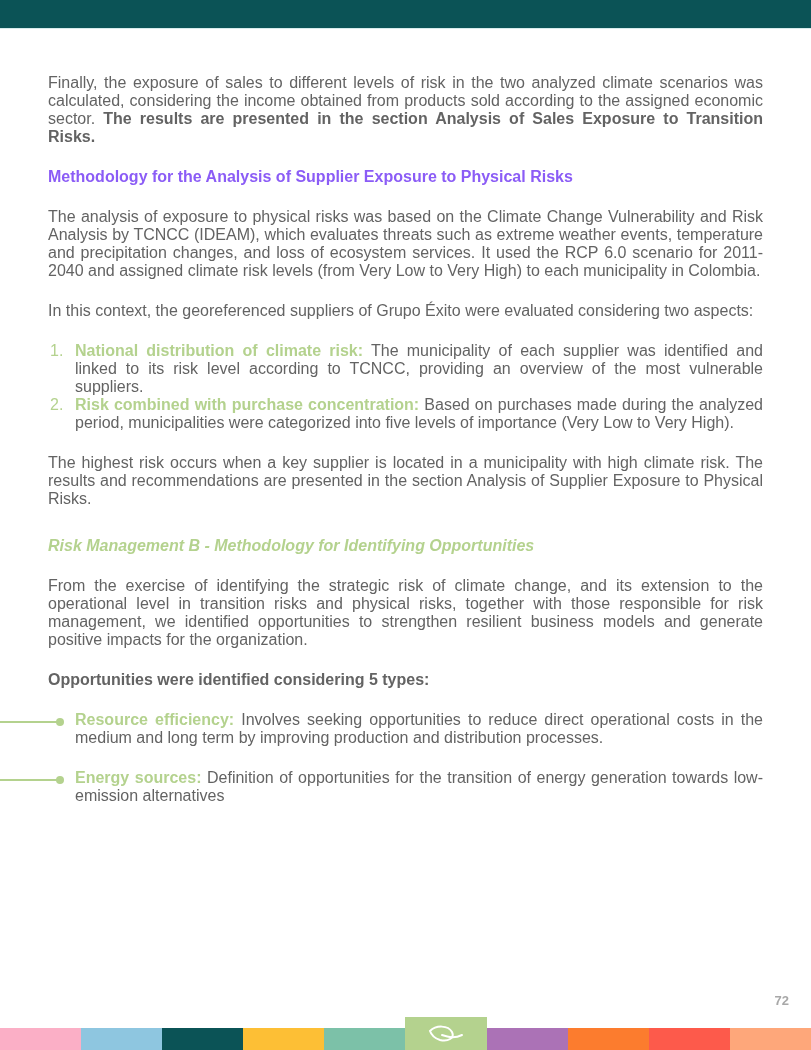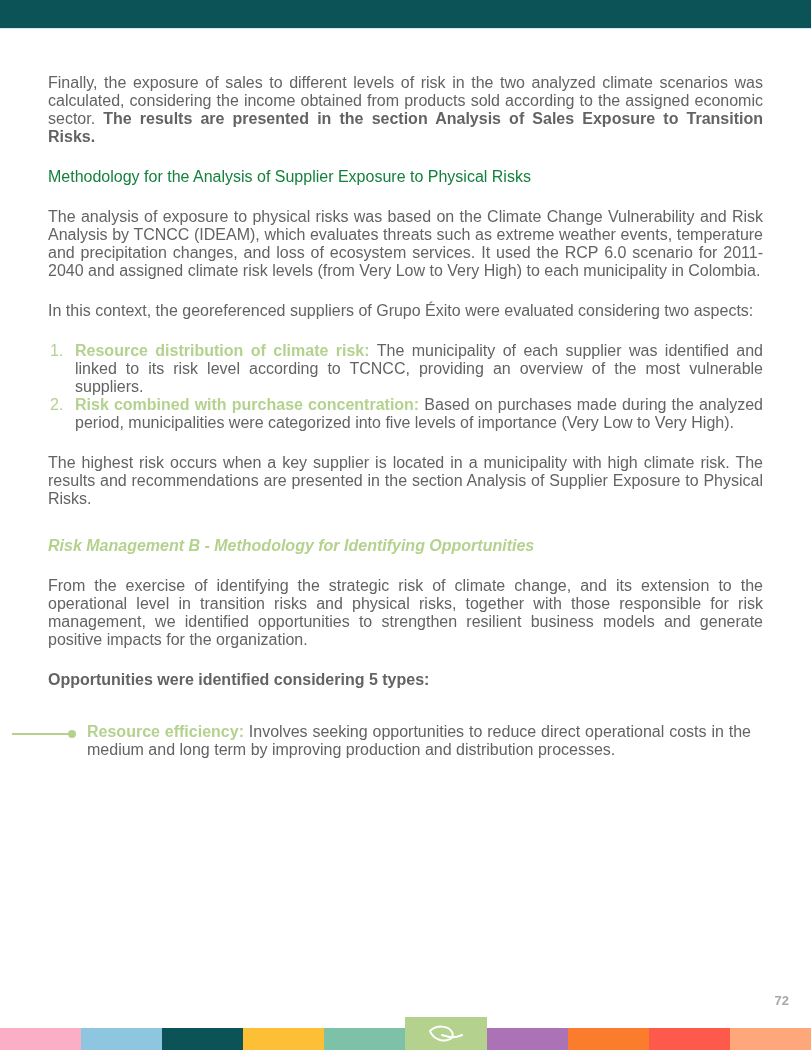--- a/index.html
+++ b/index.html
@@ -14,33 +14,33 @@
       background: #0b5356;
       border-bottom: 1px solid #d6ecec;
     }
     .content {
       position: absolute; left: 48px; top: 74px; width: 715px;
       font-size: 16px; line-height: 18px;
     }
     p { margin: 0; text-align: justify; }
     .gap { height: 22px; }
     .bold-dark { font-weight: bold; color: #636363; }
-    .green-heading { font-weight: normal; color: #15803d; }
+    .green-heading { font-weight: bold; color: #8b5cf6; }
     .green-italic { font-weight: bold; font-style: italic; color: #b4d28e; margin-top: 7px; }
     .green-label { font-weight: bold; color: #b4d28e; }
     ol.numbered {
       margin: 0; padding: 0; list-style: none;
     }
     ol.numbered li {
       position: relative; padding-left: 27px; text-align: justify;
     }
     ol.numbered li .num {
       position: absolute; left: 2px; top: 0; color: #b4d28e; width: 24px;
     }
-    .bullets { margin: 12px; padding: 0; list-style: none; }
+    .bullets { margin: 0; padding: 0; list-style: none; }
     .bullets li {
       position: relative; padding-left: 27px; text-align: justify;
     }
     .bullets li + li { margin-top: 22px; }
     .connector {
       position: absolute; left: -48px; top: 10px; width: 58px; height: 2px;
       background: #b4d28e;
     }
     .connector-dot {
       position: absolute; left: 8px; top: 7px; width: 8px; height: 8px;
@@ -82,21 +82,21 @@
 
   <div class="gap"></div>
 
   <p>In this context, the georeferenced suppliers of Grupo Éxito were evaluated considering two aspects:</p>
 
   <div class="gap"></div>
 
   <ol class="numbered">
     <li>
       <span class="num">1.</span>
-      <span class="green-label">Resource distribution of climate risk:</span><span> The municipality of each supplier was identified and linked to its risk level according to TCNCC, providing an overview of the most vulnerable suppliers.</span>
+      <span class="green-label">National distribution of climate risk:</span><span> The municipality of each supplier was identified and linked to its risk level according to TCNCC, providing an overview of the most vulnerable suppliers.</span>
     </li>
     <li>
       <span class="num">2.</span>
       <span class="green-label">Risk combined with purchase concentration:</span><span> Based on purchases made during the analyzed period, municipalities were categorized into five levels of importance (Very Low to Very High).</span>
     </li>
   </ol>
 
   <div class="gap"></div>
 
   <p>The highest risk occurs when a key supplier is located in a municipality with high climate risk. The results and recommendations are presented in the section Analysis of Supplier Exposure to Physical Risks.</p>
@@ -114,20 +114,25 @@
   <p class="bold-dark">Opportunities were identified considering 5 types:</p>
 
   <div class="gap"></div>
 
   <ul class="bullets">
     <li>
       <span class="connector"></span>
       <span class="connector-dot"></span>
       <span class="green-label">Resource efficiency:</span><span> Involves seeking opportunities to reduce direct operational costs in the medium and long term by improving production and distribution processes.</span>
     </li>
+    <li>
+      <span class="connector"></span>
+      <span class="connector-dot"></span>
+      <span class="green-label">Energy sources:</span><span> Definition of opportunities for the transition of energy generation towards low-emission alternatives</span>
+    </li>
   </ul>
 
 </div>
 
 <div class="page-number">72</div>
 
 <div class="footer-strip">
   <div class="seg" style="background:#fbafc6"></div>
   <div class="seg" style="background:#8ec6e0"></div>
   <div class="seg" style="background:#0b5356"></div>

